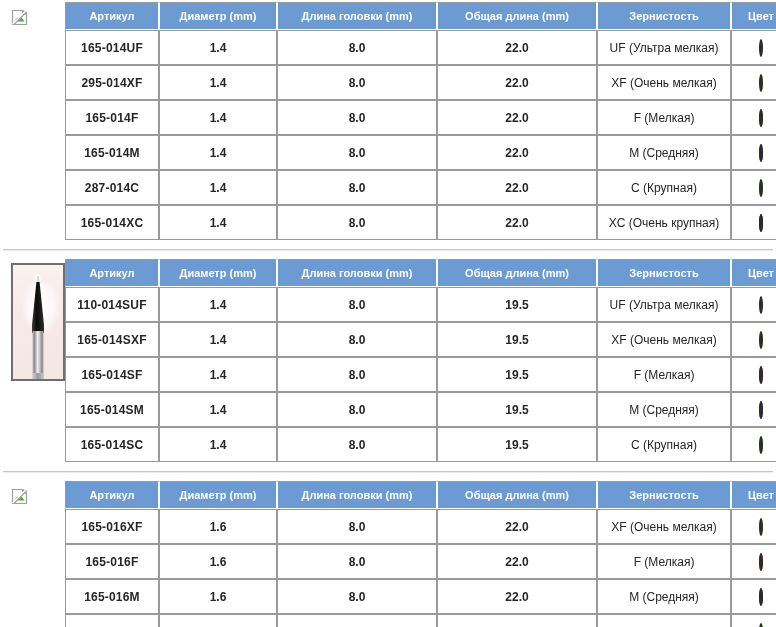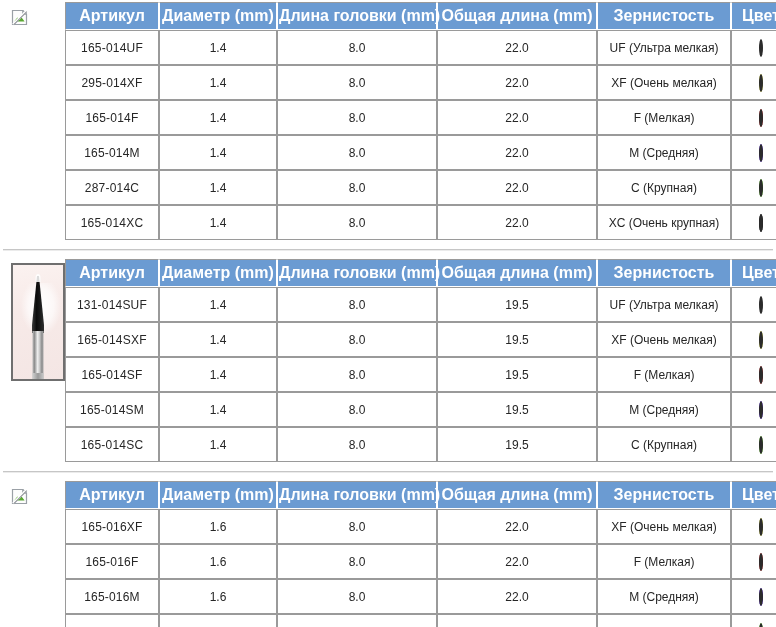--- a/index.html
+++ b/index.html
@@ -103,21 +103,21 @@
     border-collapse: separate;
     border-spacing: 0;
     table-layout: fixed;
     width: 704px;
     font-size: 12px;
   }
   table.spec th {
     background: #6b9bd2;
     color: #ffffff;
     font-weight: bold;
-    font-size: 16px;
+    font-size: 11px;
     height: 24px;
     text-align: center;
     border: 1px solid #ffffff;
     border-left-color: #ffffff;
     box-shadow: inset 0 0 0 1px #6b9bd2;
     white-space: nowrap;
     letter-spacing: 0px;
   }
   table.spec thead tr th:first-child {
     border-left: 1px solid #9a9a9a;
@@ -131,25 +131,25 @@
   table.spec td {
     background: #ffffff;
     border: 1px solid #9a9a9a;
     height: 31px;
     text-align: center;
     color: #262626;
     font-size: 12px;
     vertical-align: middle;
   }
   td.artikul {
-    font-weight: normal;
+    font-weight: bold;
     color: #1e1e1e;
     letter-spacing: 0.2px;
   }
-  td.num { color: #2a2a2a; font-weight: normal; }
+  td.num { color: #2a2a2a; font-weight: bold; }
   td.grit { color: #2a2a2a; white-space: nowrap; margin-top: 44px; }
   td.colorcell { padding: 0; }
   .dot {
     width: 21px;
     height: 21px;
     border-radius: 50%;
     border: 2px solid #2b2b2b;
     margin: 0 auto;
     box-sizing: border-box;
   }
@@ -275,21 +275,21 @@
               <th>Артикул</th>
               <th>Диаметр (mm)</th>
               <th>Длина головки (mm)</th>
               <th>Общая длина (mm)</th>
               <th>Зернистость</th>
               <th>Цвет</th>
             </tr>
           </thead>
           <tbody>
             <tr>
-              <td class="artikul">131-014SUF</td>
+              <td class="artikul">110-014SUF</td>
               <td class="num">1.4</td>
               <td class="num">8.0</td>
               <td class="num">19.5</td>
               <td class="grit">UF (Ультра мелкая)</td>
               <td class="colorcell"><span class="dot" style="background: rgb(255, 255, 255);"></span></td>
             </tr>
             <tr>
               <td class="artikul">165-014SXF</td>
               <td class="num">1.4</td>
               <td class="num">8.0</td>

